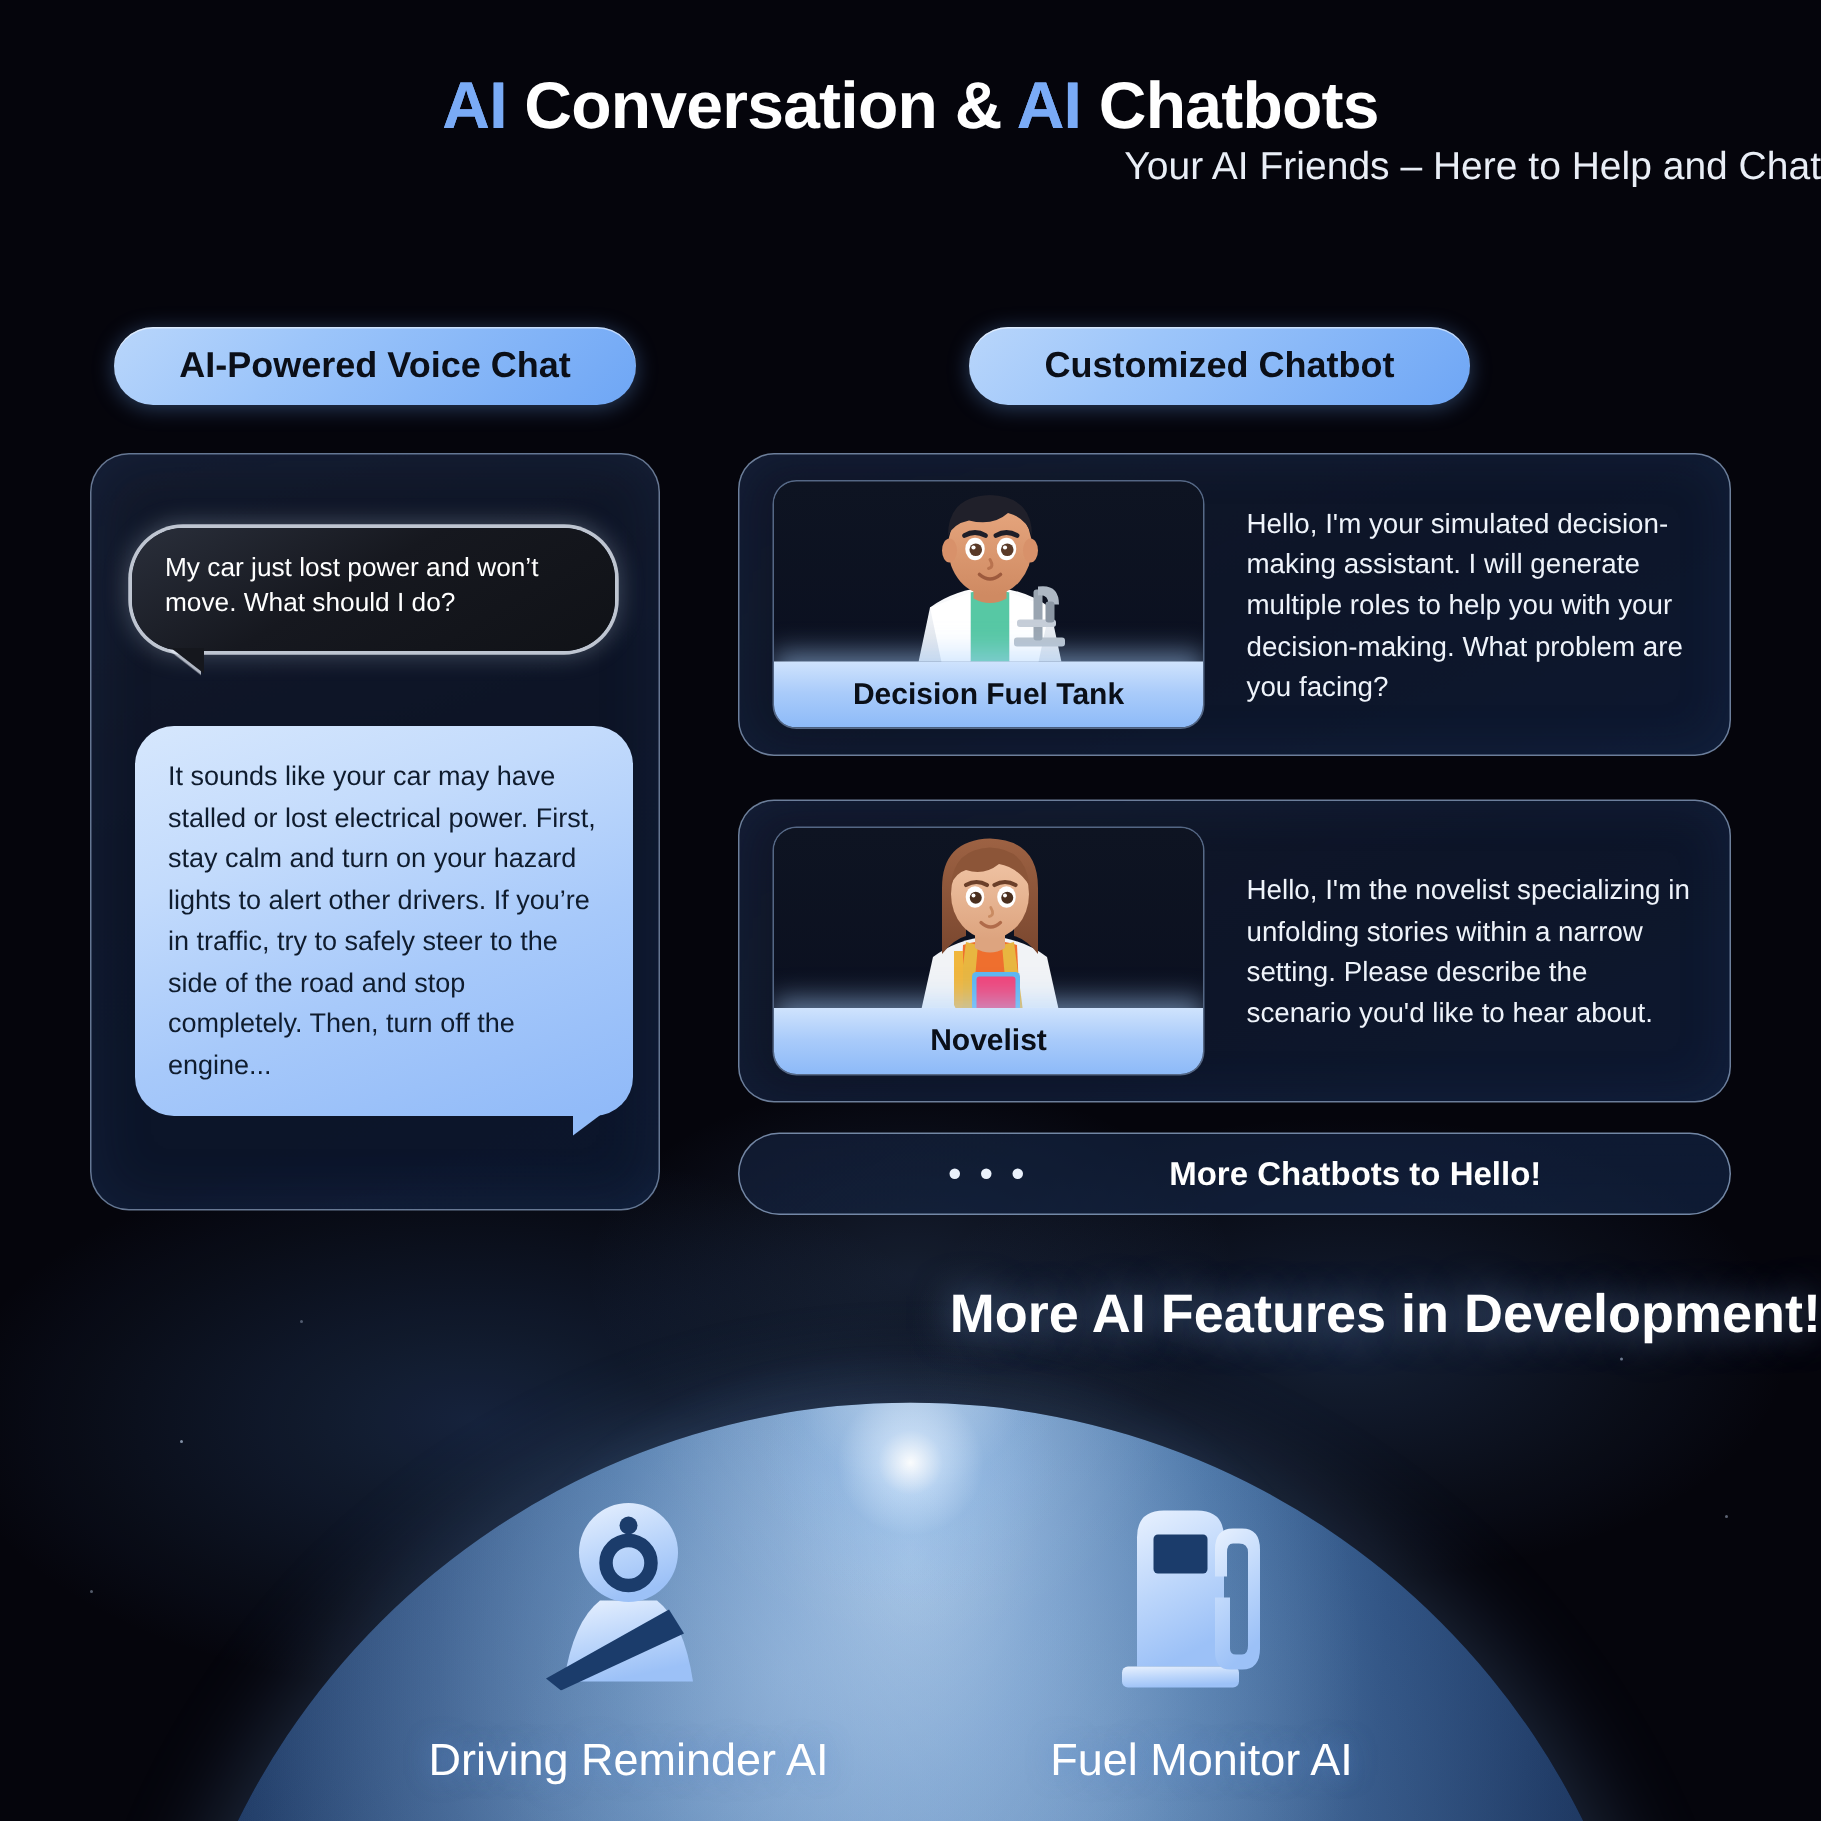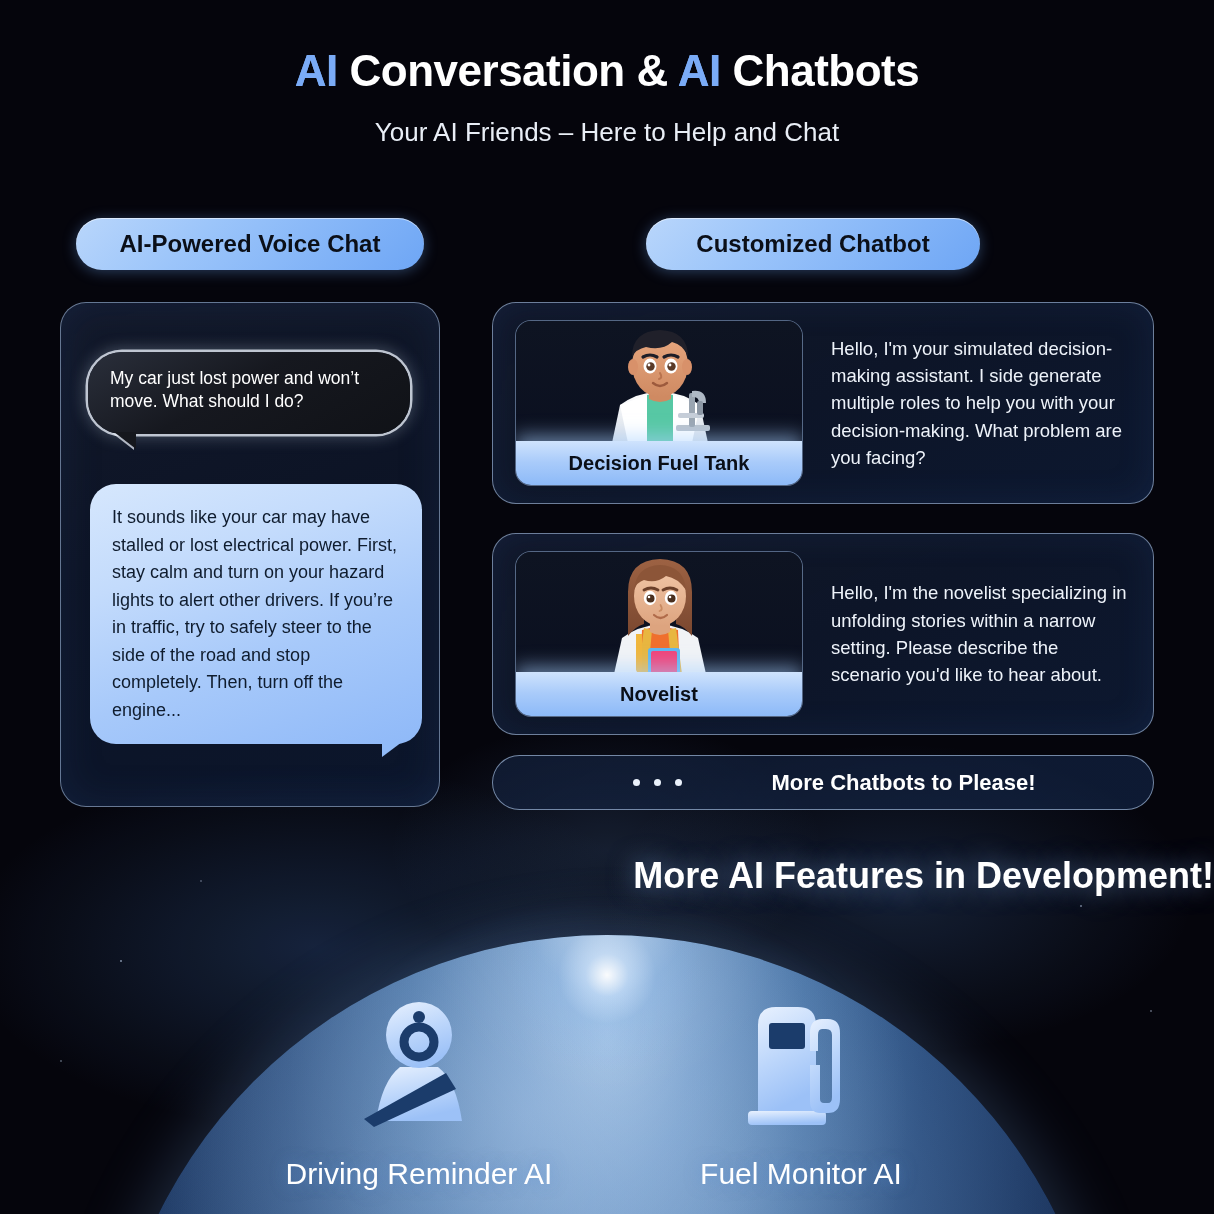--- a/index.html
+++ b/index.html
@@ -92,24 +92,24 @@
     line-height: 1.12;
     white-space: nowrap;
   }
   .title .hl {
     background: linear-gradient(180deg, #7fb0f7 0%, #6c9ef2 100%);
     -webkit-background-clip: text;
     background-clip: text;
     color: #7aabf6;
   }
   .subtitle {
-    margin-top: 22px;
     font-size: 26px;
     color: #e9eef6;
     font-weight: normal;
+    text-align: right;
   }
 
   
   .pill {
     position: absolute;
     display: flex; align-items: center; justify-content: center;
     border-radius: 40px;
     color: #0b0f18;
     font-weight: bold;
     background: linear-gradient(135deg, #b9d6fb 0%, #9cc5fa 35%, #6ea6f5 100%);
@@ -334,21 +334,21 @@
             <rect x="160" y="104" width="34" height="6" rx="2" fill="#b9c2cc"></rect>
             <rect x="173" y="72" width="6" height="34" rx="2" fill="#9aa5b1"></rect>
             <rect x="162" y="92" width="26" height="5" rx="2" fill="#c6ced8"></rect>
             <path d="M176 70 q14 -2 14 12 l-7 0 q0 -7 -7 -6 z" fill="#aeb8c4"></path>
             <rect x="181" y="80" width="6" height="14" rx="2" fill="#8c97a4"></rect>
           </g>
         </svg>
       </div>
       <div class="avatar-label">Decision Fuel Tank</div>
     </div>
-    <div class="bot-text">Hello, I'm your simulated decision-making assistant. I side generate multiple roles to help you with your decision-making. What problem are you facing?</div>
+    <div class="bot-text">Hello, I'm your simulated decision-making assistant. I will generate multiple roles to help you with your decision-making. What problem are you facing?</div>
   </div>
 
   <div class="bot-card" id="bot-card-2">
     <div class="avatar-box">
       <div class="avatar-art">
         <svg viewBox="0 0 288 122" width="288" height="122">
           <defs>
             <linearGradient id="hair2" x1="0" y1="0" x2="0" y2="1">
               <stop offset="0%" stop-color="#9d6243"></stop>
                 <stop offset="100%" stop-color="#7a472f"></stop>
@@ -402,21 +402,21 @@
     </div>
     <div class="bot-text">Hello, I'm the novelist specializing in unfolding stories within a narrow setting. Please describe the scenario you'd like to hear about.</div>
   </div>
 
   <div id="more-row">
     <div class="dots">
       <i></i>
       <i></i>
       <i></i>
     </div>
-    <div id="more-label">More Chatbots to Please!</div>
+    <div id="more-label">More Chatbots to Hello!</div>
   </div>
 
   <div id="dev-title">More AI Features in Development!</div>
 
   <div class="feature" id="feature-driving">
     <svg class="feature-icon" viewBox="0 0 130 132">
       <defs>
         <linearGradient id="fi1" x1="0" y1="0" x2="0.35" y2="1">
           <stop offset="0%" stop-color="#e8f1fe"></stop>
             <stop offset="55%" stop-color="#bcd6fb"></stop>

